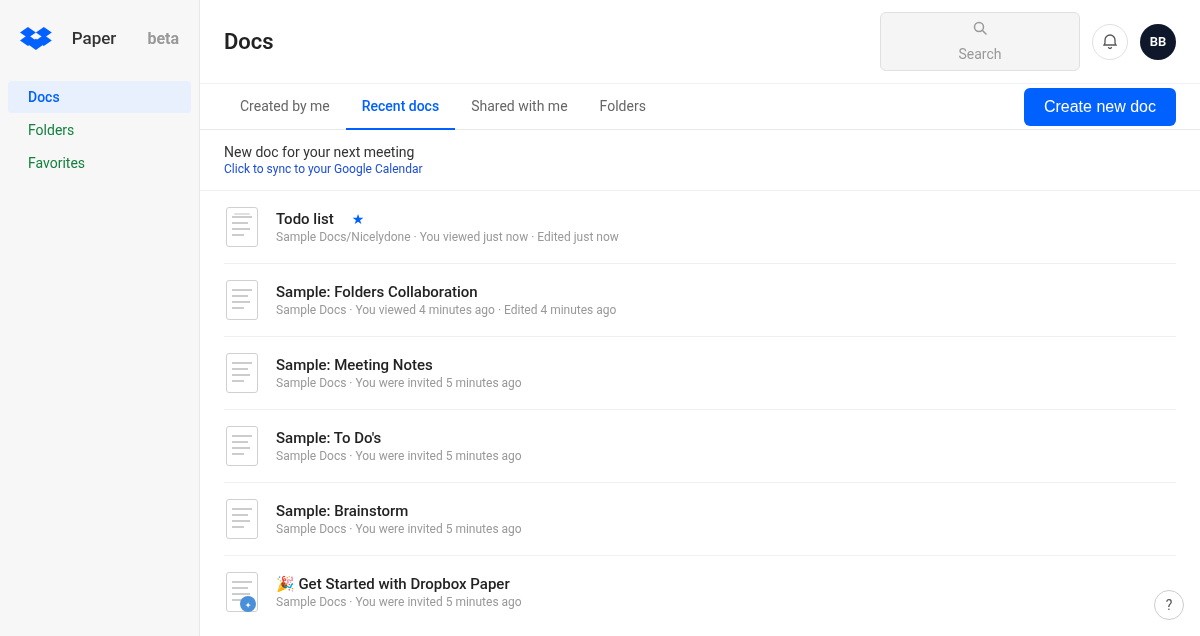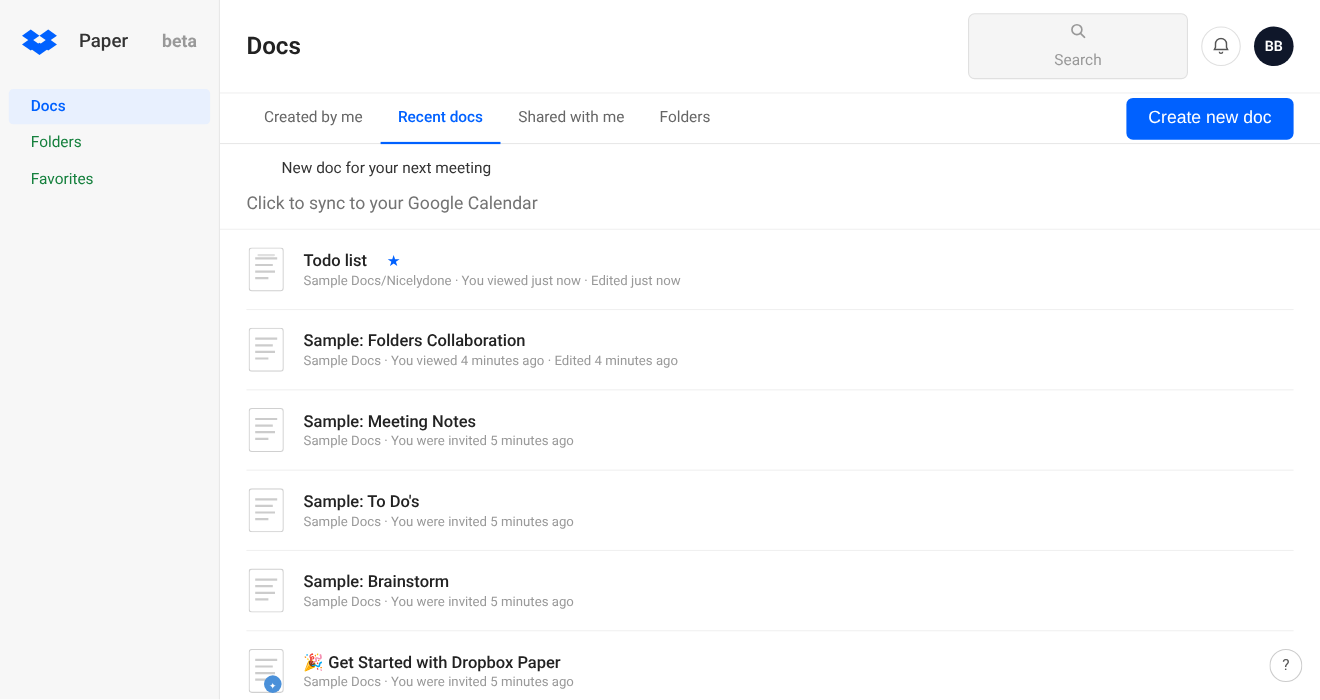--- a/index.html
+++ b/index.html
@@ -171,26 +171,25 @@
     
     .new-doc-banner {
       padding: 14px 24px;
       border-bottom: 1px solid #f0f0f0;
       cursor: pointer;
     }
     .new-doc-title {
       font-size: 14px;
       color: #333;
       font-weight: 400;
-      margin-left: 32px;
     }
     .new-doc-sub {
-      font-size: 16px;
-      color: #737373;
-      margin-top: 14px;
+      font-size: 12px;
+      color: #1d4ed8;
+      margin-top: 2px;
     }
 
     
     .doc-list { padding: 0 24px; }
     .doc-item {
       display: flex;
       align-items: center;
       padding: 14px 0;
       border-bottom: 1px solid #f0f0f0;
       cursor: pointer;

